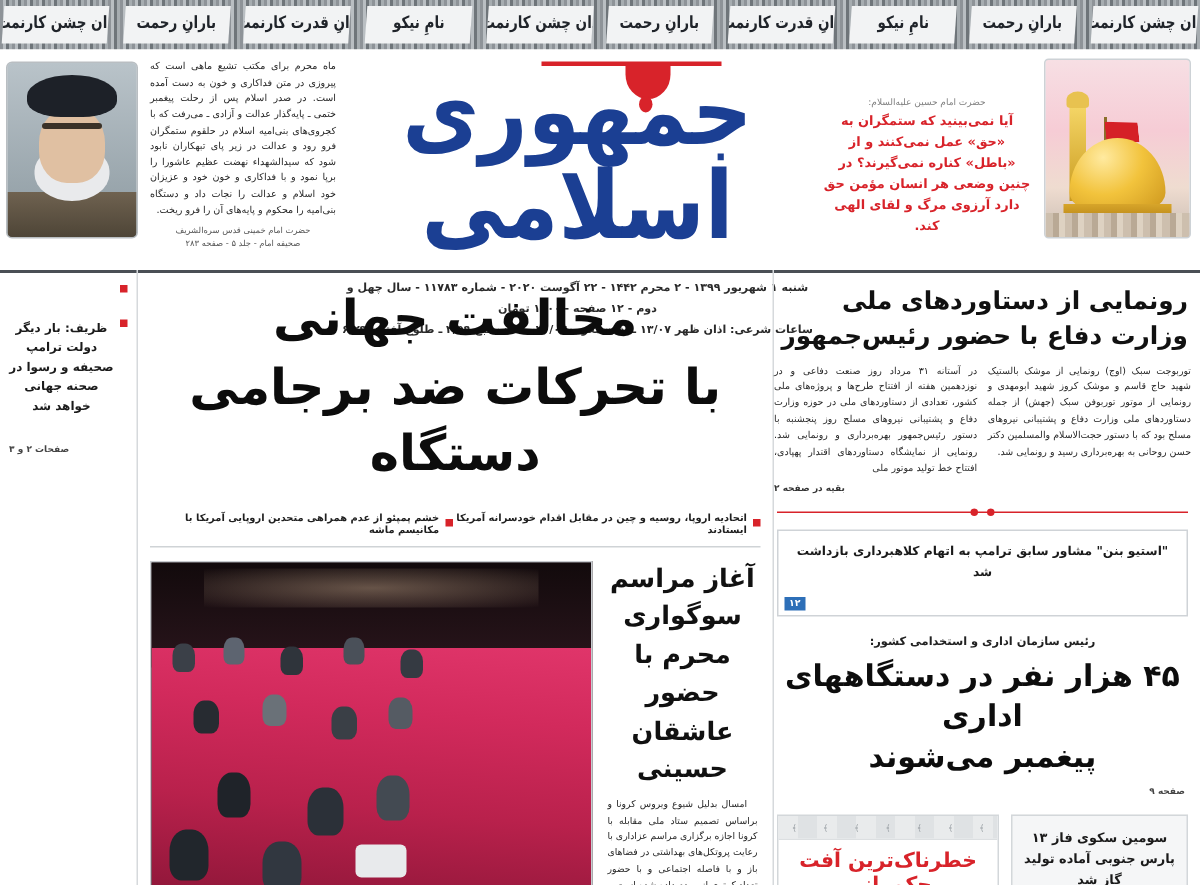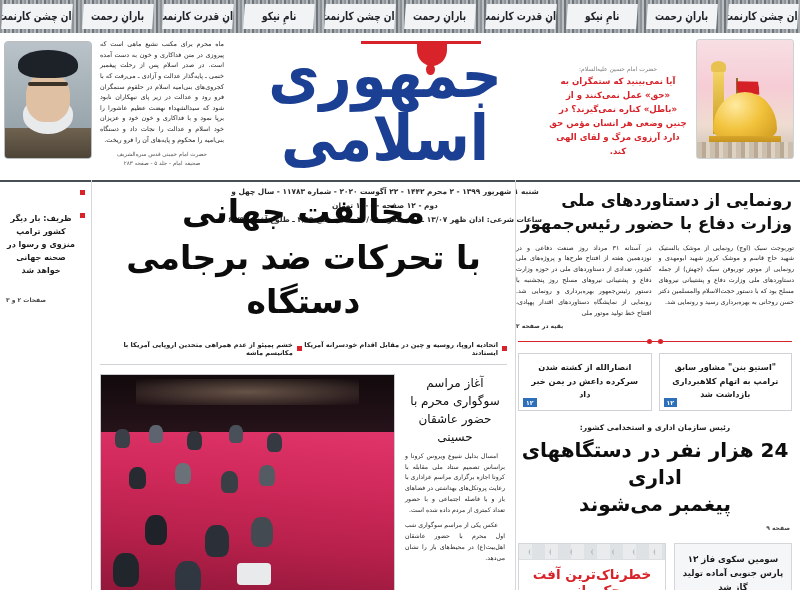--- a/index.html
+++ b/index.html
@@ -231,21 +231,21 @@
   }
   .ph-glow{
     position:absolute;left:12%;top:4px;width:76%;height:26px;
     background:radial-gradient(ellipse at center,rgba(255,220,180,.34),rgba(0,0,0,0));
   }
   .sitter{position:absolute;border-radius:42% 42% 30% 30%;}
   .cap-col{
     flex:0 0 104px;box-sizing:border-box;padding:0 2px;
   }
   .cap-head{
-    font-size:12px;line-height:1.5;font-weight:normal;text-align:center;color:#111;margin-bottom:5px;
+    font-size:17px;line-height:1.5;font-weight:bold;text-align:center;color:#111;margin-bottom:5px;
   }
   .cap-body{font-size:6.2px;line-height:1.76;text-align:justify;color:#242424;}
   .cap-body p{margin:0 0 4px 0;text-indent:7px;}
 
   
   .col-left{width:92px;flex:0 0 92px;box-sizing:border-box;padding:10px 6px 0 6px;border-right:1px solid #d6d9dc;}
   .lc-item{margin-bottom:18px;}
   .lc-head{display:flex;align-items:flex-start;gap:4px;}
   .lc-txt{font-size:8px;line-height:1.62;font-weight:bold;text-align:center;color:#1b1b1b;flex:1 1 auto;}
   .lc-pg{font-size:6px;color:#444;text-align:left;font-weight:bold;margin-top:12px;}
@@ -356,28 +356,24 @@
       <div class="sep-dots">
         <div class="d1"></div>
         <div class="d2"></div>
       </div>
 
       <div class="brief-row">
         <div class="brief-box">
           <div class="txt">"استیو بنن" مشاور سابق ترامپ به اتهام کلاهبرداری بازداشت شد</div>
           <div class="pg-badge">۱۲</div>
         </div>
-        <div class="brief-box">
-          <div class="txt">انصارالله از کشته شدن سرکرده داعش در یمن خبر داد</div>
-          <div class="pg-badge">۱۲</div>
-        </div>
       </div>
 
       <div class="rc-kicker">رئیس سازمان اداری و استخدامی کشور:</div>
-      <div class="rc-bighead">24 هزار نفر در دستگاههای اداری</div>
+      <div class="rc-bighead">۴۵ هزار نفر در دستگاههای اداری</div>
       <div class="rc-bighead">پیغمبر می‌شوند</div>
       <div class="rc-pg">صفحه ۹</div>
 
       <div class="bottom-row">
         <div class="gas-box">
           <div class="txt">سومین سکوی فاز ۱۳ پارس جنوبی آماده تولید گاز شد</div>
 
         </div>
         <div class="edit-box">
           <div class="edit-strip">
@@ -446,20 +442,20 @@
 
     <div class="col-left">
       <div class="lc-item">
         <div class="lc-head">
           <span class="sq"></span>
         </div>
       </div>
       <div class="lc-item">
         <div class="lc-head">
           <span class="sq"></span>
-          <span class="lc-txt">ظریف: بار دیگر کشور ترامپ منزوی و رسوا در صحنه جهانی خواهد شد</span>
+          <span class="lc-txt">ظریف: بار دیگر دولت ترامپ صحیفه و رسوا در صحنه جهانی خواهد شد</span>
         </div>
       </div>
       <div class="lc-pg">صفحات ۲ و ۳</div>
     </div>
 
   </div>
 </div>
 
 </body></html>

